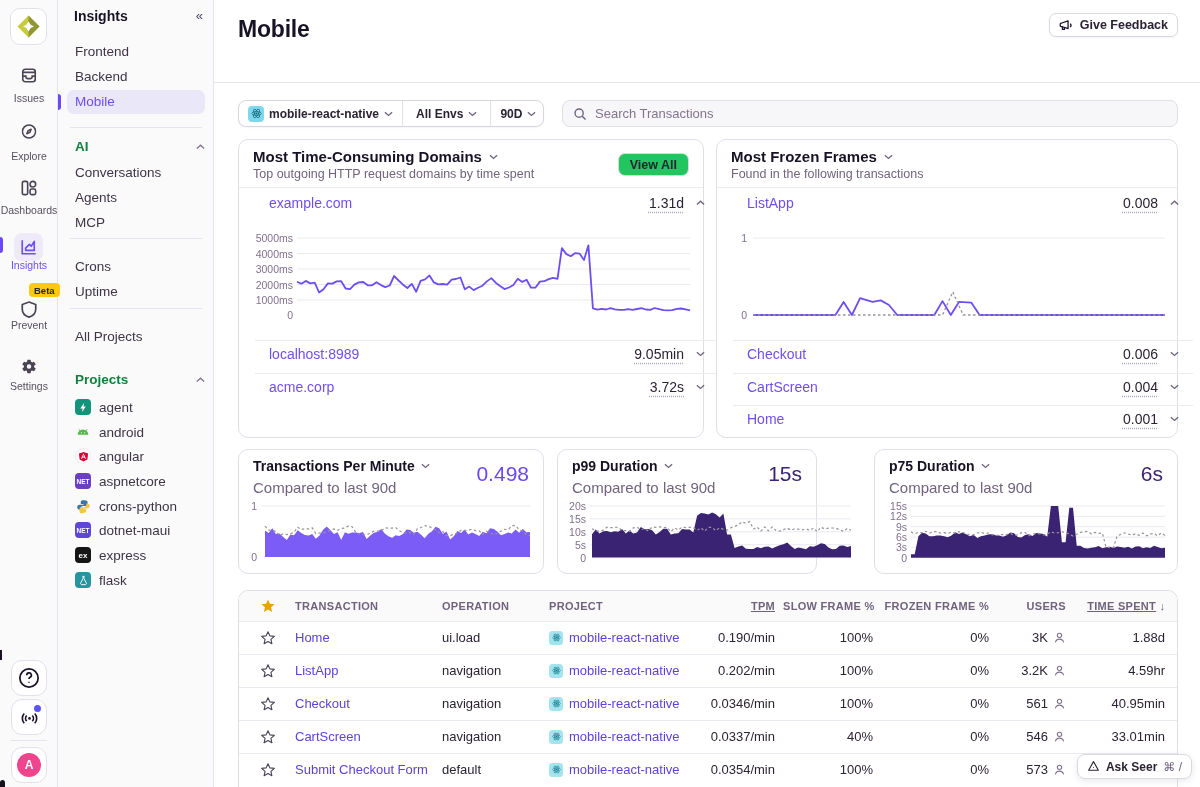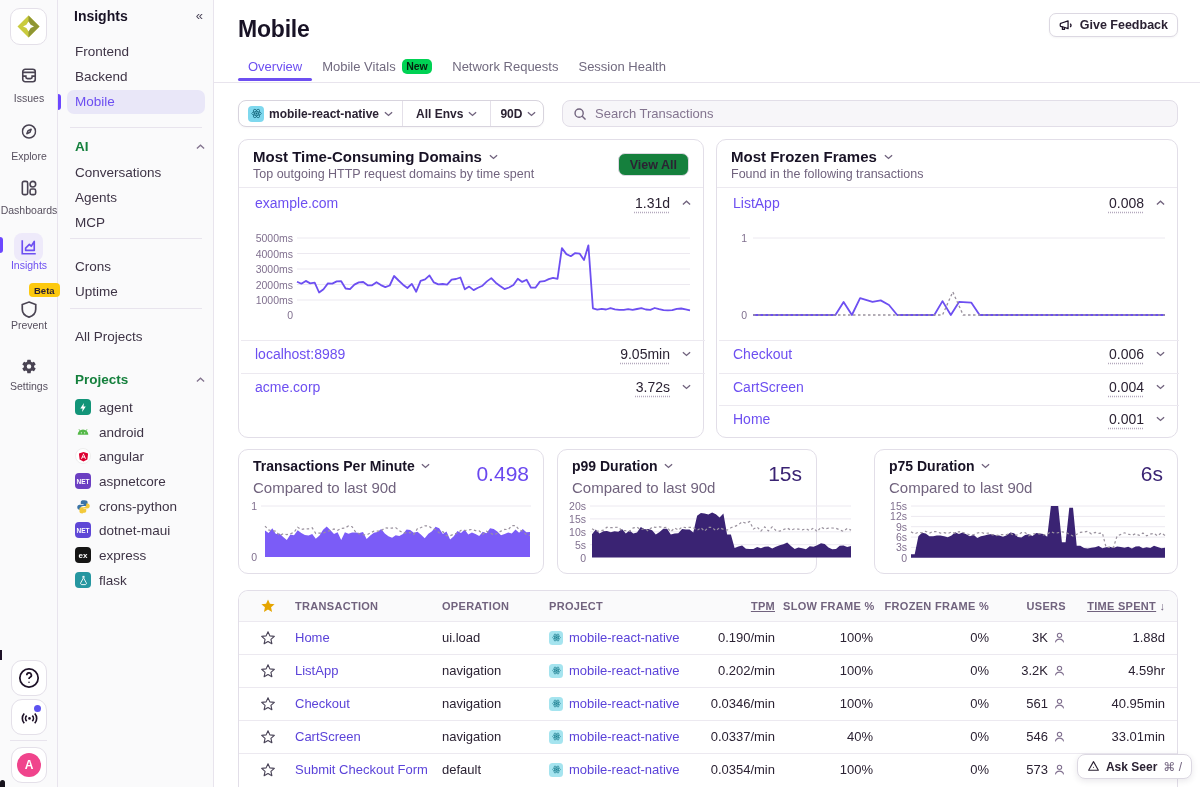--- a/index.html
+++ b/index.html
@@ -37,23 +37,23 @@
 .tabline { position:absolute; left:0; top:82px; width:986px; border-top:1px solid #e8e4ed; }
 .newb { background:#00d254; color:#05210e; font-size:10.5px; font-weight:bold; padding:1.5px 4.5px; border-radius:5px; }
 .filter-group { position:absolute; left:24px; top:100px; width:306px; height:27px; display:flex; border:1px solid #d8d4de; border-radius:8px; background:#fff; box-shadow:0 1px 2px rgba(40,30,60,.04); }
 .fg-seg { display:flex; align-items:center; gap:5px; padding:0 9px; font-size:12px; font-weight:bold; color:#2b2233; border-left:1px solid #e4e0e9; white-space:nowrap; }
 .fg-seg:first-child { border-left:none; }
 .search { position:absolute; left:348px; top:100px; right:22px; height:27px; background:#f7f6f9; border:1px solid #e2dee8; border-radius:8px; display:flex; align-items:center; gap:8px; padding:0 10px; color:#83748f; font-size:13px; }
 
 .card { position:absolute; border:1px solid #e2dee8; border-radius:10px; background:#fff; }
 .panel-t { font-size:15px; font-weight:bold; color:#181225; position:absolute; left:14px; top:8px; display:flex; align-items:center; gap:7px; }
 .panel-sub { position:absolute; left:14px; top:27px; font-size:12.5px; color:#71637e; }
-.viewall { position:absolute; right:14px; top:13px; height:23px; border:1px solid #dcd8e2; border-radius:7px; padding:0 11px; font-size:12.5px; font-weight:bold; background:#15803d; color:#2b2233; display:flex; align-items:center; }
+.viewall { position:absolute; right:14px; top:13px; height:23px; border:1px solid #dcd8e2; border-radius:7px; padding:0 11px; font-size:12.5px; font-weight:bold; background:#22c55e; color:#2b2233; display:flex; align-items:center; }
 .phd { position:absolute; left:0; top:47px; width:100%; border-top:1px solid #ece9f0; }
-.arow { position:absolute; left:2px; width:100%; height:32px; border-top:1px solid #ece9f0; }
+.arow { position:absolute; left:16px; width:100%; height:32px; border-top:1px solid #ece9f0; }
 .arow.first { border-top:none; }
 .alink { position:absolute; left:14px; top:5px; font-size:14px; color:#6d4ff1; }
 .aval { position:absolute; right:14px; top:5px; font-size:14px; color:#2b2233; display:flex; gap:12px; align-items:center; }
 .aval u { text-decoration-line:underline; text-decoration-style:dotted; text-decoration-color:#b3a8bd; text-underline-offset:3.5px; }
 .chev { color:#71637e; font-size:9px; }
 .mini-t { position:absolute; left:14px; top:8px; font-size:14px; font-weight:bold; color:#181225; display:flex; gap:6px; align-items:center; }
 .mini-sub { position:absolute; left:14px; top:29px; font-size:15px; color:#71637e; }
 .big-val { position:absolute; top:12px; right:14px; font-size:21px; color:#6a48ef; }
 .big-val.dark { color:#3a2373; }
 
@@ -203,26 +203,20 @@
         </svg>
       </span>flask</div>
 </div>
 <div class="main">
   <h1>Mobile</h1>
   <button class="feedback"><svg class="ic" width="15" height="15" viewBox="0 0 24 24" fill="none" stroke="#1d1127" stroke-width="2">
         <path d="M14.5 4.5 L4.5 8 H3.4 a1.4 1.4 0 0 0-1.4 1.4 v2.8 a1.4 1.4 0 0 0 1.4 1.4 h1.1 l10 3.5 z" stroke-linejoin="round"></path>
         <path d="M5.5 14 v4.3 h3.2 V15.1"></path>
         <path d="M18 9 a4.2 4.2 0 0 1 0 5.6"></path>
       </svg>Give Feedback</button>
-  <div class="tabs">
-    <div class="tab active">Overview</div>
-    <div class="tab">Mobile Vitals <span class="newb">New</span></div>
-    <div class="tab">Network Requests</div>
-    <div class="tab">Session Health</div>
-  </div>
   <div class="tabline"></div>
   <div class="filter-group">
     <div class="fg-seg"><span class="rn-ic" style="background:#7fd8ee;">
           <svg width="11" height="11" viewBox="0 0 24 24" fill="none" stroke="#11647a" stroke-width="1.5">
             <circle cx="12" cy="12" r="2.2" fill="#11647a" stroke="none"></circle>
             <ellipse cx="12" cy="12" rx="10.5" ry="4.2"></ellipse>
             <ellipse cx="12" cy="12" rx="10.5" ry="4.2" transform="rotate(60 12 12)"></ellipse>
             <ellipse cx="12" cy="12" rx="10.5" ry="4.2" transform="rotate(120 12 12)"></ellipse>
           </svg>
         </span>mobile-react-native <span class="chev"><svg width="9" height="6" viewBox="0 0 10 6" fill="none" stroke="#71637e" stroke-width="1.5" style="display:inline-block;">

